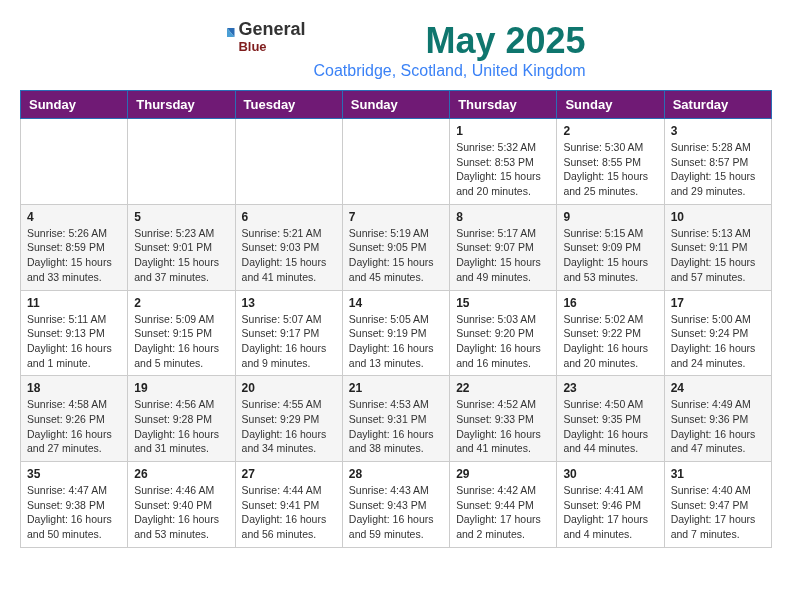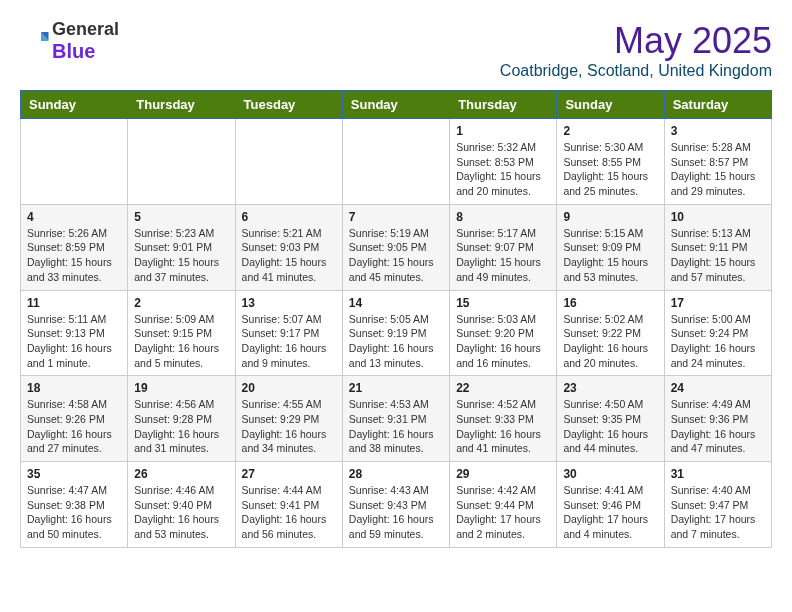--- a/index.html
+++ b/index.html
@@ -5,68 +5,68 @@
     * { box-sizing: border-box; margin: 0; padding: 0; }
     body {
       font-family: Arial, sans-serif;
       background: #fff;
       width: 792px;
       min-height: 612px;
       padding: 20px;
     }
     .header {
       display: flex;
-      justify-content: space-between;
+      justify-content: center;
       align-items: flex-start;
       margin-bottom: 10px;
     }
     .logo {
       display: flex;
       align-items: center;
       gap: 2px;
     }
     .logo-text {
       display: flex;
       flex-direction: column;
       line-height: 1.1;
     }
     .logo-general {
       font-size: 18px;
       font-weight: bold;
       color: #333;
     }
     .logo-blue {
-      font-size: 20px;
-      font-weight: bold;
-      color: #6d28d9;
+      font-size: 13px;
+      font-weight: bold;
+      color: #7f1d1d;
     }
     .logo-icon {
       width: 30px;
       height: 30px;
     }
     .title-block {
       text-align: right;
     }
     .month-title {
       font-size: 36px;
-      font-weight: normal;
-      color: #4c1d95;
+      font-weight: bold;
+      color: #0f766e;
     }
     .location {
       font-size: 16px;
-      color: #0c4a6e;
+      color: #3b82f6;
       margin-left: 8px;
     }
     .calendar-table {
       width: 100%;
       border-collapse: collapse;
       font-size: 11px;
     }
     .calendar-table th {
-      background-color: #4d7c0f;
+      background-color: #701a75;
       color: #fff;
       text-align: left;
       padding: 6px 8px;
       font-size: 13px;
       font-weight: bold;
       border: 1px solid #2a6db5;
     }
     .calendar-table td {
       border: 1px solid #ccc;
       vertical-align: top;

